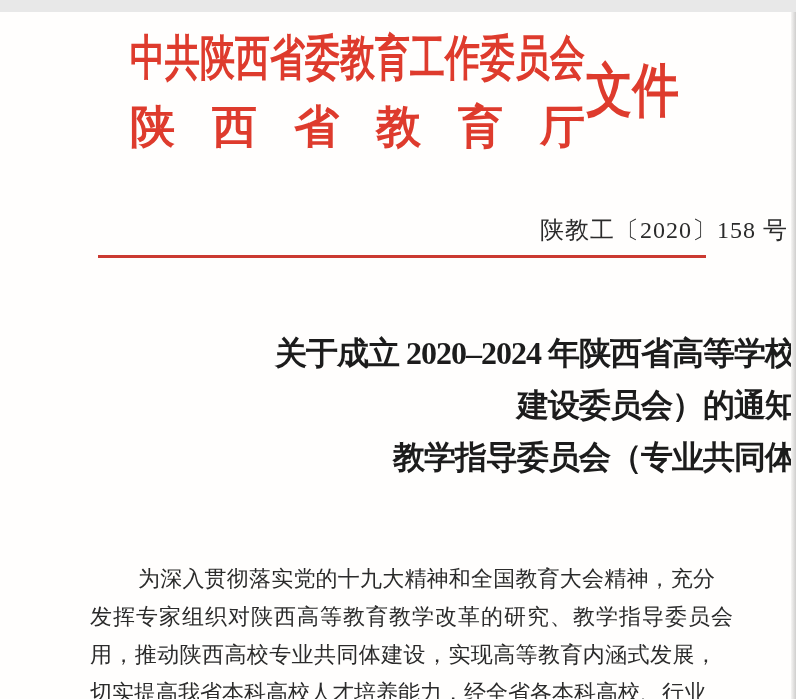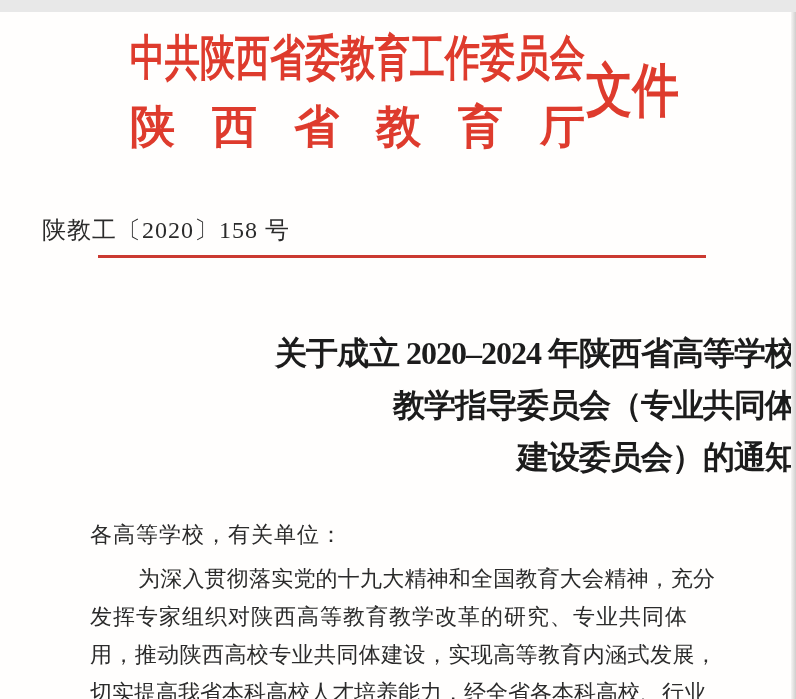--- a/index.html
+++ b/index.html
@@ -23,21 +23,21 @@
   }
   .doc-type{
     position:absolute;left:586px;top:50px;
     font-size:58px;font-weight:bold;line-height:1;
     color:var(--red-text,#de3b2d);white-space:nowrap;
     transform:scaleX(0.8);transform-origin:left top;
   }
   
   .doc-number{
     position:absolute;left:42px;right:8px;top:204px;
-    text-align:left;font-size:24px;line-height:1.2;
+    text-align:right;font-size:24px;line-height:1.2;
     color:var(--ink,#2b2b2b);letter-spacing:1px;font-family:Liberation Serif, serif;
   }
   .red-divider{
     position:absolute;left:98px;top:243px;width:608px;height:3px;
     background:var(--red-line,#cb3a31);
   }
   
   .title-block{
     position:absolute;left:54px;right:0;top:315px;
     text-align:right;font-weight:bold;
@@ -82,28 +82,27 @@
     </div>
     <div class="doc-type">文件</div>
   </div>
 
   <div class="doc-number">陕教工〔2020〕158 号</div>
 
   <div class="red-divider"></div>
 
   <div class="title-block">
     <div>关于成立 2020–2024 年陕西省高等学校</div>
+    <div>建设委员会）的通知</div>
     <div>教学指导委员会（专业共同体</div>
-    <div>建设委员会）的通知</div>
   </div>
 
-  <div class="salutation">各高等学校，有关单位：</div>
 
   <div>
     <div class="para-line l1">为深入贯彻落实党的十九大精神和全国教育大会精神，充分</div>
-    <div class="para-line l2">发挥专家组织对陕西高等教育教学改革的研究、专业共同体</div>
+    <div class="para-line l2">发挥专家组织对陕西高等教育教学改革的研究、教学指导委员会</div>
     <div class="para-line l3">用，推动陕西高校专业共同体建设，实现高等教育内涵式发展，</div>
     <div class="para-line l4">切实提高我省本科高校人才培养能力，经全省各本科高校、行业</div>
   </div>
 
   <div class="scan-edge"></div>
 
 </div>
 
 </body></html>

